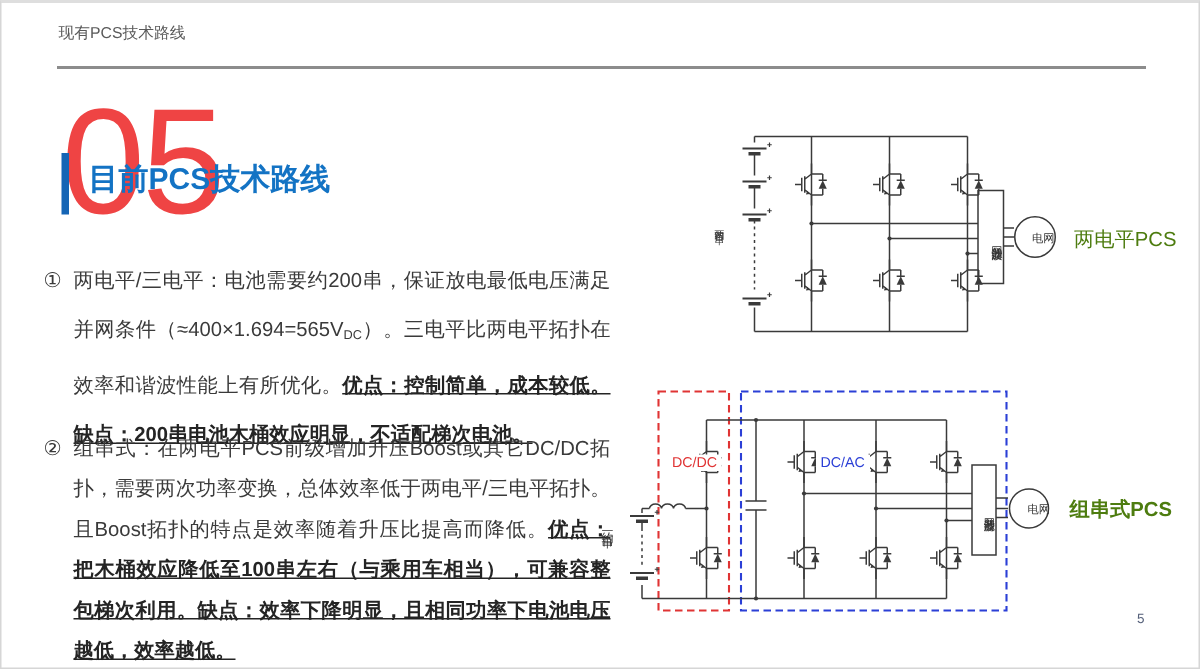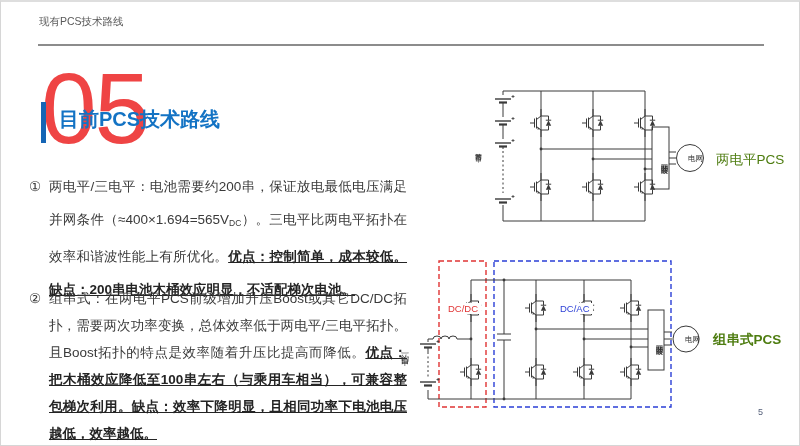--- a/index.html
+++ b/index.html
@@ -34,21 +34,21 @@
     position:absolute;writing-mode:vertical-rl;text-orientation:upright;text-align:center;}
   .grid-label{position:absolute;font-size:7.5px;color:#333;text-align:right;}
   .grid-label-top{left:206px;top:79px;width:26px;}
   .grid-label-bottom{left:265px;top:83px;width:26px;}
   .caption{position:absolute;font-size:13.5px;color:#4d7c0f;}
   .caption-top{left:245px;top:76px;}
   .caption-bottom{left:304px;top:79px;font-weight:bold;}
   .box-tag{position:absolute;top:3px;font-size:9.5px;font-weight:400;background:#fff;
     padding:0 3px;margin-top:48px;}
   .dcdc-tag{left:36px;color:#e03434;}
-  .dcac-tag{left:148px;color:#2b3fd6;}
+  .dcac-tag{left:135px;color:#2b3fd6;}
   .page-number{position:absolute;right:36px;bottom:28px;font-size:9px;color:#55607a;}
 </style>
 </head>
 <body>
 
 <div class="slide">
 
   <div class="breadcrumb">现有PCS技术路线</div>
   <div class="header-rule"></div>
 

